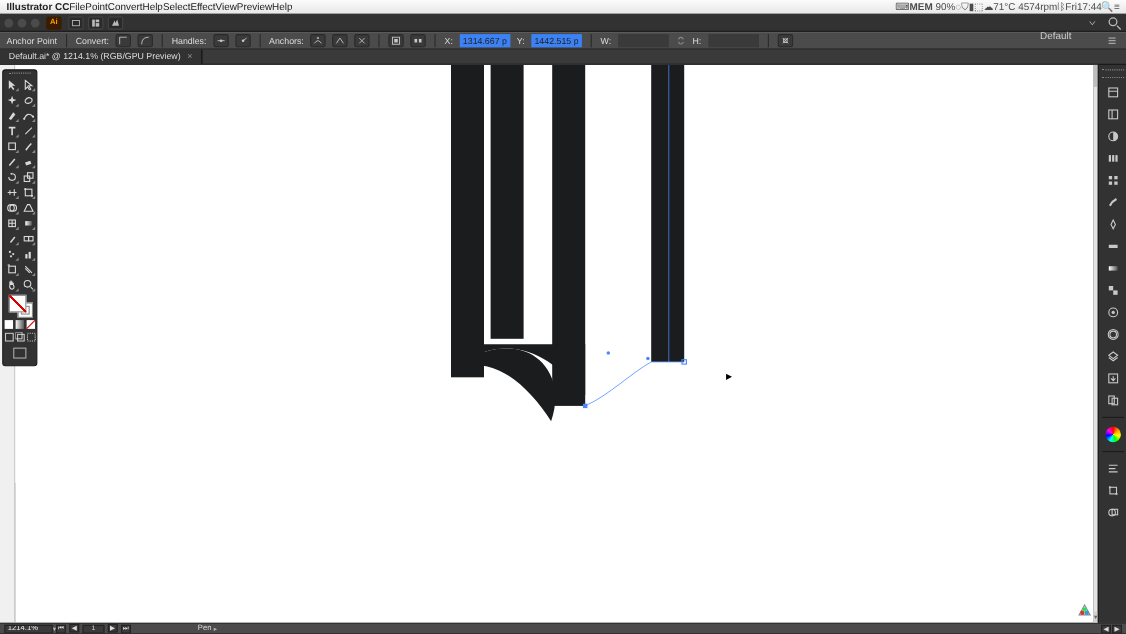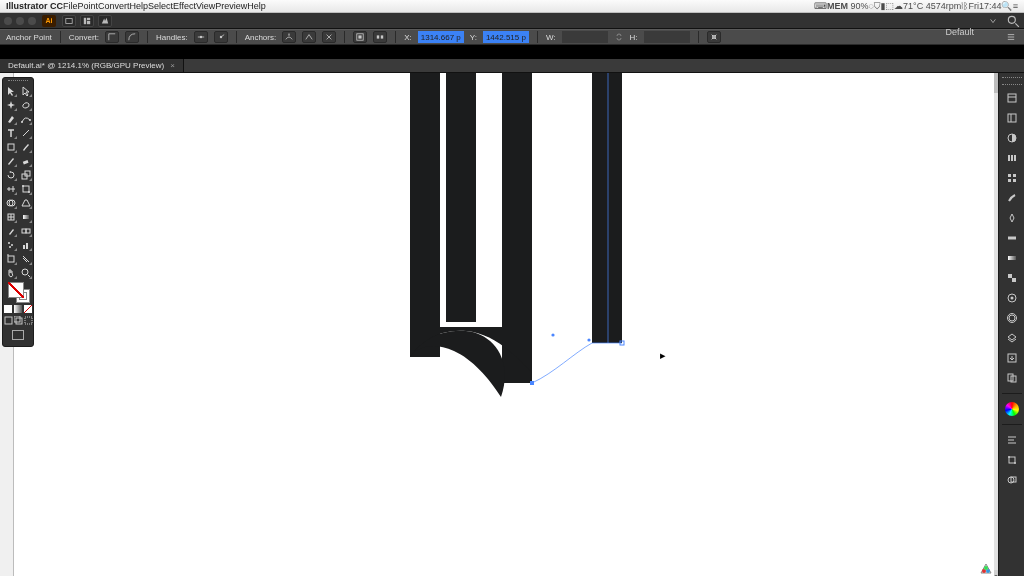--- a/index.html
+++ b/index.html
@@ -30,21 +30,21 @@
 .controlbar { height:16px; background:#4b4b4b; display:flex; align-items:center; font-size:8px; color:#ddd; padding:0 6px; gap:6px; border-top:1px solid #5a5a5a; border-bottom:1px solid #2a2a2a;}
 .cb-label { color:#ddd; }
 .cb-ico { width:14px;height:12px; background:#3a3a3a; border:1px solid #2a2a2a; border-radius:2px; display:flex;align-items:center;justify-content:center;}
 .cb-ico svg{width:8px;height:8px;fill:#c8c8c8;}
 .cb-sep { width:1px; height:12px; background:#2a2a2a; margin:0 2px;}
 .cb-field { height:12px; background:#3b82f6; color:#222; font-size:8px; padding:0 3px; border:none; width:46px;}
 .cb-chain { width:10px;height:10px; display:flex;align-items:center;justify-content:center;}
 .cb-right { margin-left:auto; display:flex; align-items:center; gap:4px;}
 
 
-.doctab { height:14px; background:#3a3a3a; display:flex; align-items:center; font-size:8px; color:#ddd; border-bottom:1px solid #111;margin-top:14px;}
+.doctab { height:14px; background:#3a3a3a; display:flex; align-items:center; font-size:8px; color:#ddd; border-bottom:1px solid #111;}
 .doctab .tab { background:#323232; height:100%; display:flex; align-items:center; padding:0 8px; border-right:1px solid #111;}
 .doctab .x { margin-left:6px; color:#999;}
 
 
 .workspace { position:relative; height: calc(576px - 13px - 16px - 16px - 14px - 10px); background:#4b4b4b; }
 .wrap { position:absolute; inset:0; }
 
 .ruler-v { position:absolute; left:0; top:0; width:14px; bottom:0; background:#f0f0f0; border-right:1px solid #bcbcbc;}
 
 .canvas-outer { position:absolute; left:0; right:0; top:0; bottom:0;}

